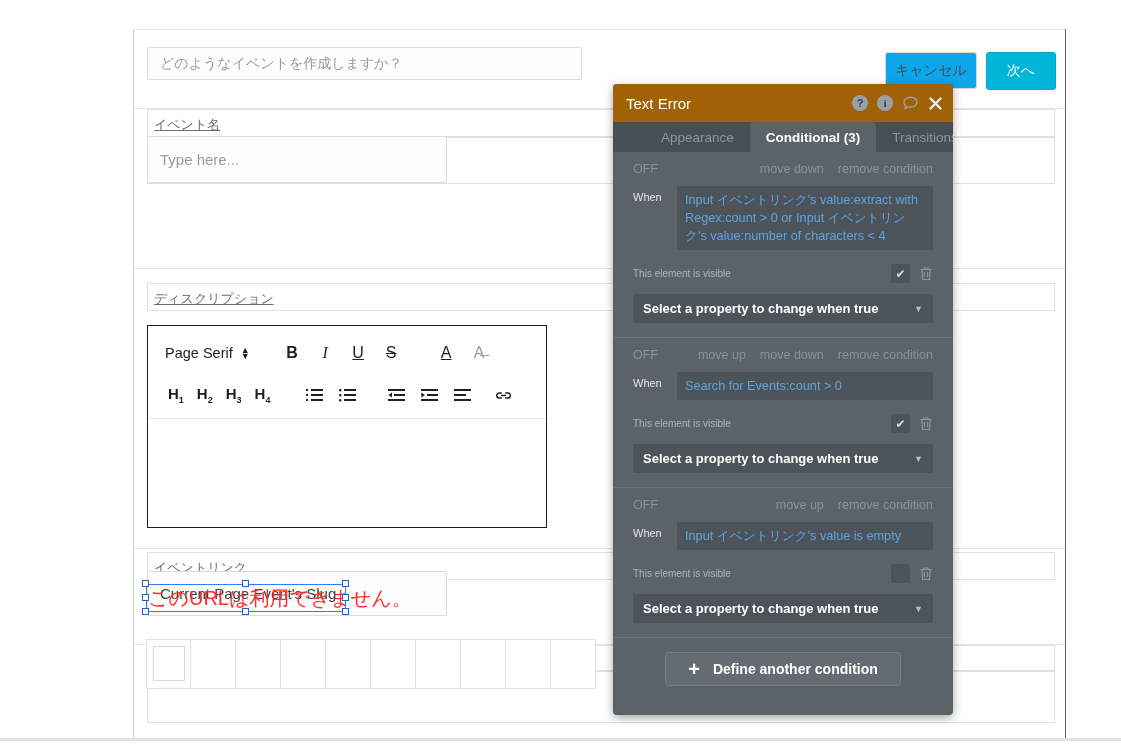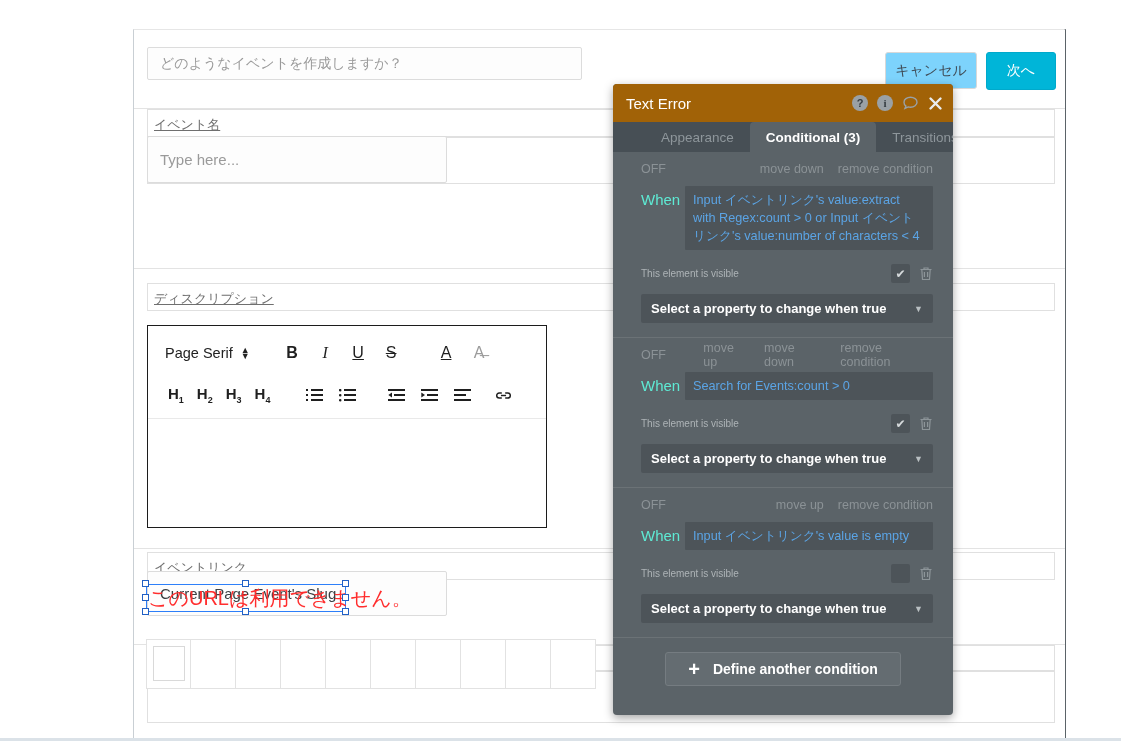--- a/index.html
+++ b/index.html
@@ -68,21 +68,21 @@
   .btn {
     position: absolute;
     display: flex; align-items: center; justify-content: center;
     font-size: 14px;
     border-radius: 3px;
     cursor: pointer;
     white-space: nowrap;
   }
   .btn-cancel {
     left: 885px; top: 52px; width: 92px; height: 37px;
-    background: #7dd3fc; border: 1px solid #d8d8d8; color: #3f4a54;
+    background: #0ea5e9; border: 1px solid #d8d8d8; color: #3f4a54;
   }
   .btn-next {
     left: 986px; top: 52px; width: 70px; height: 38px;
     background: #00b5d8; border: 1px solid #00a9cb; color: #ffffff;
   }
 
   
   .rte {
     position: absolute;
     left: 13px; top: 56px; width: 400px; height: 203px;
@@ -160,31 +160,31 @@
   }
   .tab {
     height: 30px; padding: 0 16px; display: flex; align-items: center;
     font-size: 13.5px; color: #8e969b; cursor: pointer; white-space: nowrap;
   }
   .tab.active {
     background: #5b6368; color: #ffffff; font-weight: bold;
     border-radius: 4px 4px 0 0;
   }
 
-  .cond { position: relative; padding: 6px 20px 14px 28px; }
+  .cond { position: relative; padding: 6px 20px 14px 20px; }
   .cond + .cond { border-top: 1px solid #6b7276; }
   .cond-ops {
     display: flex; align-items: center; height: 22px;
     font-size: 12.5px; color: #8b9296;
   }
   .cond-off { width: 64px; }
   .op { margin-left: 14px; cursor: pointer; }
   .op.first { margin-left: auto; }
   .cond-when { display: flex; margin-top: 6px; }
-  .when-lbl { width: 44px; font-size: 15px; color: #5eead4; padding-top: 5px; flex: none; }
+  .when-lbl { width: 44px; font-size: 11px; color: #e5e5e5; padding-top: 5px; flex: none; }
   .when-val {
     flex: 1; background: #4d5459; color: #5ba4e5;
     font-size: 12.7px; line-height: 18px; padding: 5px 8px; border-radius: 1px;
     min-height: 28px; cursor: pointer;
   }
   .cond-vis { display: flex; align-items: center; margin-top: 14px; }
   .cond-vis .lbl { flex: 1; font-size: 10px; color: #aeb4b7; }
   .chk {
     width: 19px; height: 19px; background: #4d5459; border-radius: 2px;
     display: flex; align-items: center; justify-content: center;

